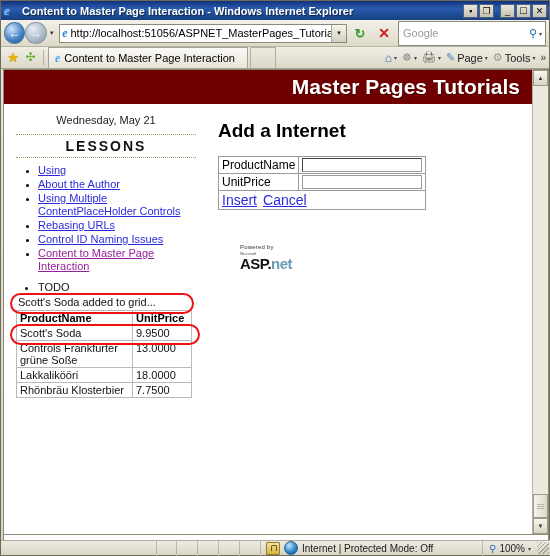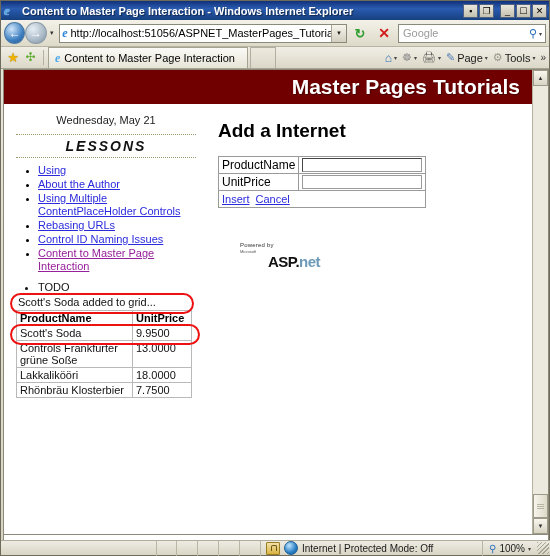--- a/index.html
+++ b/index.html
@@ -89,21 +89,21 @@
     font-size:6px;color:#222;box-sizing:border-box;
   }
   .iconbtn{
     width:22px;height:21px;margin-left:2px;flex:0 0 auto;
     display:flex;align-items:center;justify-content:center;
     font-size:12px;font-weight:bold;box-sizing:border-box;
   }
   .refresh{color:#2f9e2f;font-size:13px;}
   .stop{color:#d11b1b;font-size:14px;font-weight:bold;}
   .searchwrap{
-    width:148px;height:19px;margin-left:3px;flex:0 0 auto;
+    width:148px;height:25px;margin-left:3px;flex:0 0 auto;
     background:#fff;border:1px solid #8a8a7a;
     display:flex;align-items:center;box-sizing:border-box;
   }
   .searchwrap .ph{flex:1 1 auto;color:#9a9a9a;font-size:11px;padding-left:4px;overflow:hidden;white-space:nowrap;}
   .mag{color:#2b6fbd;font-size:11px;padding:0 2px;}
   .caretd{font-size:6px;color:#444;padding-right:3px;}
 
   
   .tabbar{
     height:22px;display:flex;align-items:stretch;
@@ -157,21 +157,20 @@
   .sidebar{width:200px;flex:0 0 auto;padding:6px 8px 0 12px;box-sizing:border-box;}
   .date{
     text-align:center;font-size:11px;color:#222;margin:4px 0 8px 0;
     font-family:"Liberation Sans",sans-serif;
   }
   .secthead{
     text-align:center;font-size:14px;font-weight:bold;letter-spacing:2px;
     color:#111;padding:3px 0;
     border-top:1px dotted #9a9a6a;border-bottom:1px dotted #9a9a6a;
     margin:4px 0 6px 0;
-    font-style:italic;
   }
   ul.links{margin:4px 0 8px 0;padding-left:22px;}
   ul.links li{margin:0 0 1px 0;font-size:11px;line-height:13px;}
   ul.links li::marker{font-size:9px;}
   ul.links a{color:#2b2bdd;text-decoration:underline;}
   ul.links a.visited{color:#96219a;}
   ul.news{margin:6px 0 0 0;padding-left:22px;}
   ul.news li{font-size:11px;color:#111;}
 
   .statusmsg{
@@ -201,26 +200,26 @@
     font-family:"Liberation Sans",sans-serif;color:#000;
   }
   table.form td.lbl{white-space:nowrap;}
   table.form input{
     width:120px;height:14px;font-size:11px;
     border:1px solid #9a9a9a;box-sizing:border-box;
     font-family:"Liberation Sans",sans-serif;
     padding:0 2px;
   }
   table.form input.inset{border:1px inset #9a9a9a;}
-  .cmdcell a{color:#2b2bdd;text-decoration:underline;margin-right:6px;font-size:11px;}
+  .cmdcell a{color:#2b2bdd;text-decoration:underline;margin-right:6px;font-size:14px;}
 
   .aspnet{margin:34px 0 0 22px;width:78px;}
   .aspnet .pw{font-size:6px;color:#333;line-height:7px;letter-spacing:.2px;}
   .aspnet .ms{font-size:4px;color:#555;line-height:5px;}
-  .aspnet .logo{font-size:15px;font-weight:bold;line-height:16px;letter-spacing:-.5px;margin-left:28px;}
+  .aspnet .logo{font-size:15px;font-weight:bold;line-height:16px;letter-spacing:-.5px;}
   .aspnet .logo .asp{color:#111;}
   .aspnet .logo .dot{color:#111;}
   .aspnet .logo .net{color:#6d9ab8;}
 
   
   .oval{
     position:absolute;border:2px solid #ee1111;border-radius:14px;
     pointer-events:none;
   }
 

